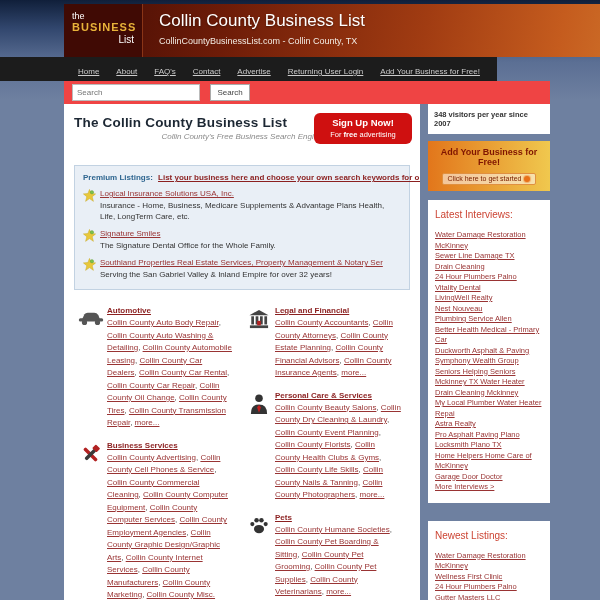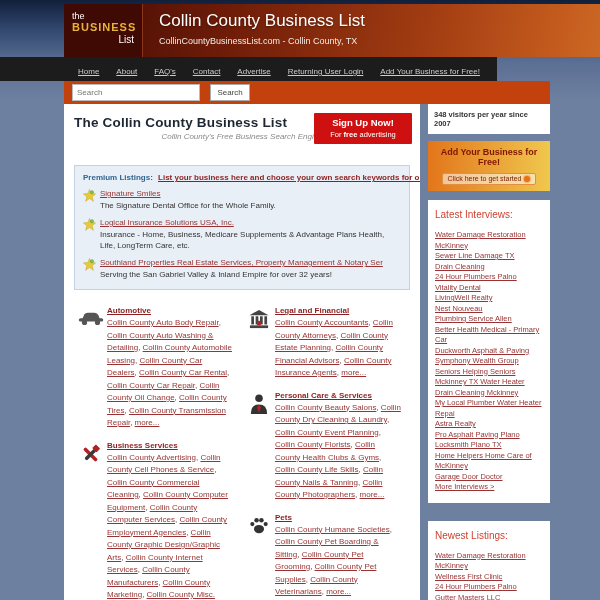--- a/index.html
+++ b/index.html
@@ -17,28 +17,28 @@
   .logo-the { display:block; font-size:9px; }
   .logo-business { display:block; font-size:11px; font-weight:bold; color:#e8b33a; letter-spacing:1px; }
   .logo-list { display:block; text-align:right; font-size:10px; margin-top:1px; }
   .banner-text { padding:7px 0 0 16px; color:#fff; }
   .site-title { font-size:17px; text-shadow:0 1px 2px rgba(0,0,0,.4); }
   .site-subtitle { font-size:9px; margin-top:5px; color:#f3ece4; }
   
   nav { position:absolute; top:57px; left:0; width:497px; height:24px; background:#1c1c1c; line-height:24px; padding-left:78px; box-sizing:border-box; white-space:nowrap; }
   nav a { color:#ccc; font-size:8px; text-decoration:underline; margin-right:17px; }
   
-  .searchbar { position:absolute; top:81px; left:64px; width:486px; height:23px; background:#c2410c; padding:3px 0 0 8px; box-sizing:border-box; }
+  .searchbar { position:absolute; top:81px; left:64px; width:486px; height:23px; background:#ef4444; padding:3px 0 0 8px; box-sizing:border-box; }
   .searchbar input { width:118px; height:15px; font-size:8px; border:1px solid #bbb; padding:0 4px; color:#333; vertical-align:top; background:#fff; }
   .searchbar button { height:17px; font-size:8px; margin-left:6px; background:#fff; border:1px solid #aaa; color:#444; vertical-align:top; }
   
   main { position:absolute; top:104px; left:64px; width:356px; height:496px; background:#fff; overflow:hidden; padding:11px 10px; box-sizing:border-box; }
   h1 { margin:0; font-size:13.5px; color:#1c2733; letter-spacing:.2px; }
   .tagline { font-size:8px; font-style:italic; color:#8a8a8a; margin-top:2px;text-align:center; }
-  .signup { position:absolute; top:9px; right:8px; width:94px; background:#cf1010; color:#fff; text-align:center; padding:4px 2px 5px; border-radius:1px; text-decoration:none; }
+  .signup { position:absolute; top:9px; right:8px; width:94px; background:#cf1010; color:#fff; text-align:center; padding:4px 2px 5px; border-radius:6px; text-decoration:none; }
   .signup .l1 { font-size:9.5px; font-weight:bold; display:block; }
   .signup .l2 { font-size:7.5px; display:block; margin-top:2px; }
   .premium-box { margin-top:24px; background:#e9eff6; border:1px solid #c2d2e2; padding:7px 8px 9px; }
   .premium-head { font-size:8px; white-space:nowrap; }
   .premium-label { color:#2f6690; font-weight:bold; }
   .premium-link { color:#8b1f1f; font-weight:bold; text-decoration:underline; margin-left:3px; }
   .premium-item { margin-top:7px; position:relative; padding-left:17px; font-size:8px; }
   .p-star { position:absolute; left:0; top:0; }
   .p-name { color:#993333; text-decoration:underline; }
   .p-desc { color:#333; margin-top:2px; line-height:11px; }
@@ -95,25 +95,25 @@
 
   <div class="premium-box">
     <div class="premium-head">
       <span class="premium-label">Premium Listings:</span>
       <a class="premium-link">List your business here and choose your own search keywords for only $49/year!</a>
     </div>
     <div>
         <div class="premium-item"><span class="p-star"><svg width="13" height="13" viewBox="0 0 16 16">
               <path d="M8 0.5 L10 5.5 L15.5 6 L11.3 9.5 L12.8 15.2 L8 11.8 L3.2 15.2 L4.7 9.5 L0.5 6 L6 5.5 Z" fill="#e8c83c" stroke="#c8a820" stroke-width="0.6"></path>
               <circle cx="11" cy="4" r="2.1" fill="#7bc24a" stroke="#4d8b2a" stroke-width="0.4"></circle>
-            </svg></span><a class="p-name">Signature Smiles</a><div class="p-desc">The Signature Dental Office for the Whole Family.</div></div>
+            </svg></span><a class="p-name">Logical Insurance Solutions USA, Inc.</a><div class="p-desc">Insurance - Home, Business, Medicare Supplements &amp; Advantage Plans Health, Life, LongTerm Care, etc.</div></div>
         <div class="premium-item"><span class="p-star"><svg width="13" height="13" viewBox="0 0 16 16">
               <path d="M8 0.5 L10 5.5 L15.5 6 L11.3 9.5 L12.8 15.2 L8 11.8 L3.2 15.2 L4.7 9.5 L0.5 6 L6 5.5 Z" fill="#e8c83c" stroke="#c8a820" stroke-width="0.6"></path>
               <circle cx="11" cy="4" r="2.1" fill="#7bc24a" stroke="#4d8b2a" stroke-width="0.4"></circle>
-            </svg></span><a class="p-name">Logical Insurance Solutions USA, Inc.</a><div class="p-desc">Insurance - Home, Business, Medicare Supplements &amp; Advantage Plans Health, Life, LongTerm Care, etc.</div></div>
+            </svg></span><a class="p-name">Signature Smiles</a><div class="p-desc">The Signature Dental Office for the Whole Family.</div></div>
         <div class="premium-item"><span class="p-star"><svg width="13" height="13" viewBox="0 0 16 16">
               <path d="M8 0.5 L10 5.5 L15.5 6 L11.3 9.5 L12.8 15.2 L8 11.8 L3.2 15.2 L4.7 9.5 L0.5 6 L6 5.5 Z" fill="#e8c83c" stroke="#c8a820" stroke-width="0.6"></path>
               <circle cx="11" cy="4" r="2.1" fill="#7bc24a" stroke="#4d8b2a" stroke-width="0.4"></circle>
             </svg></span><a class="p-name">Southland Properties Real Estate Services, Property Management &amp; Notary Ser</a><div class="p-desc">Serving the San Gabriel Valley &amp; Inland Empire for over 32 years!</div></div>
       </div>
   </div>
 
   <div class="cats">
     <div class="col">
         <div class="category">

